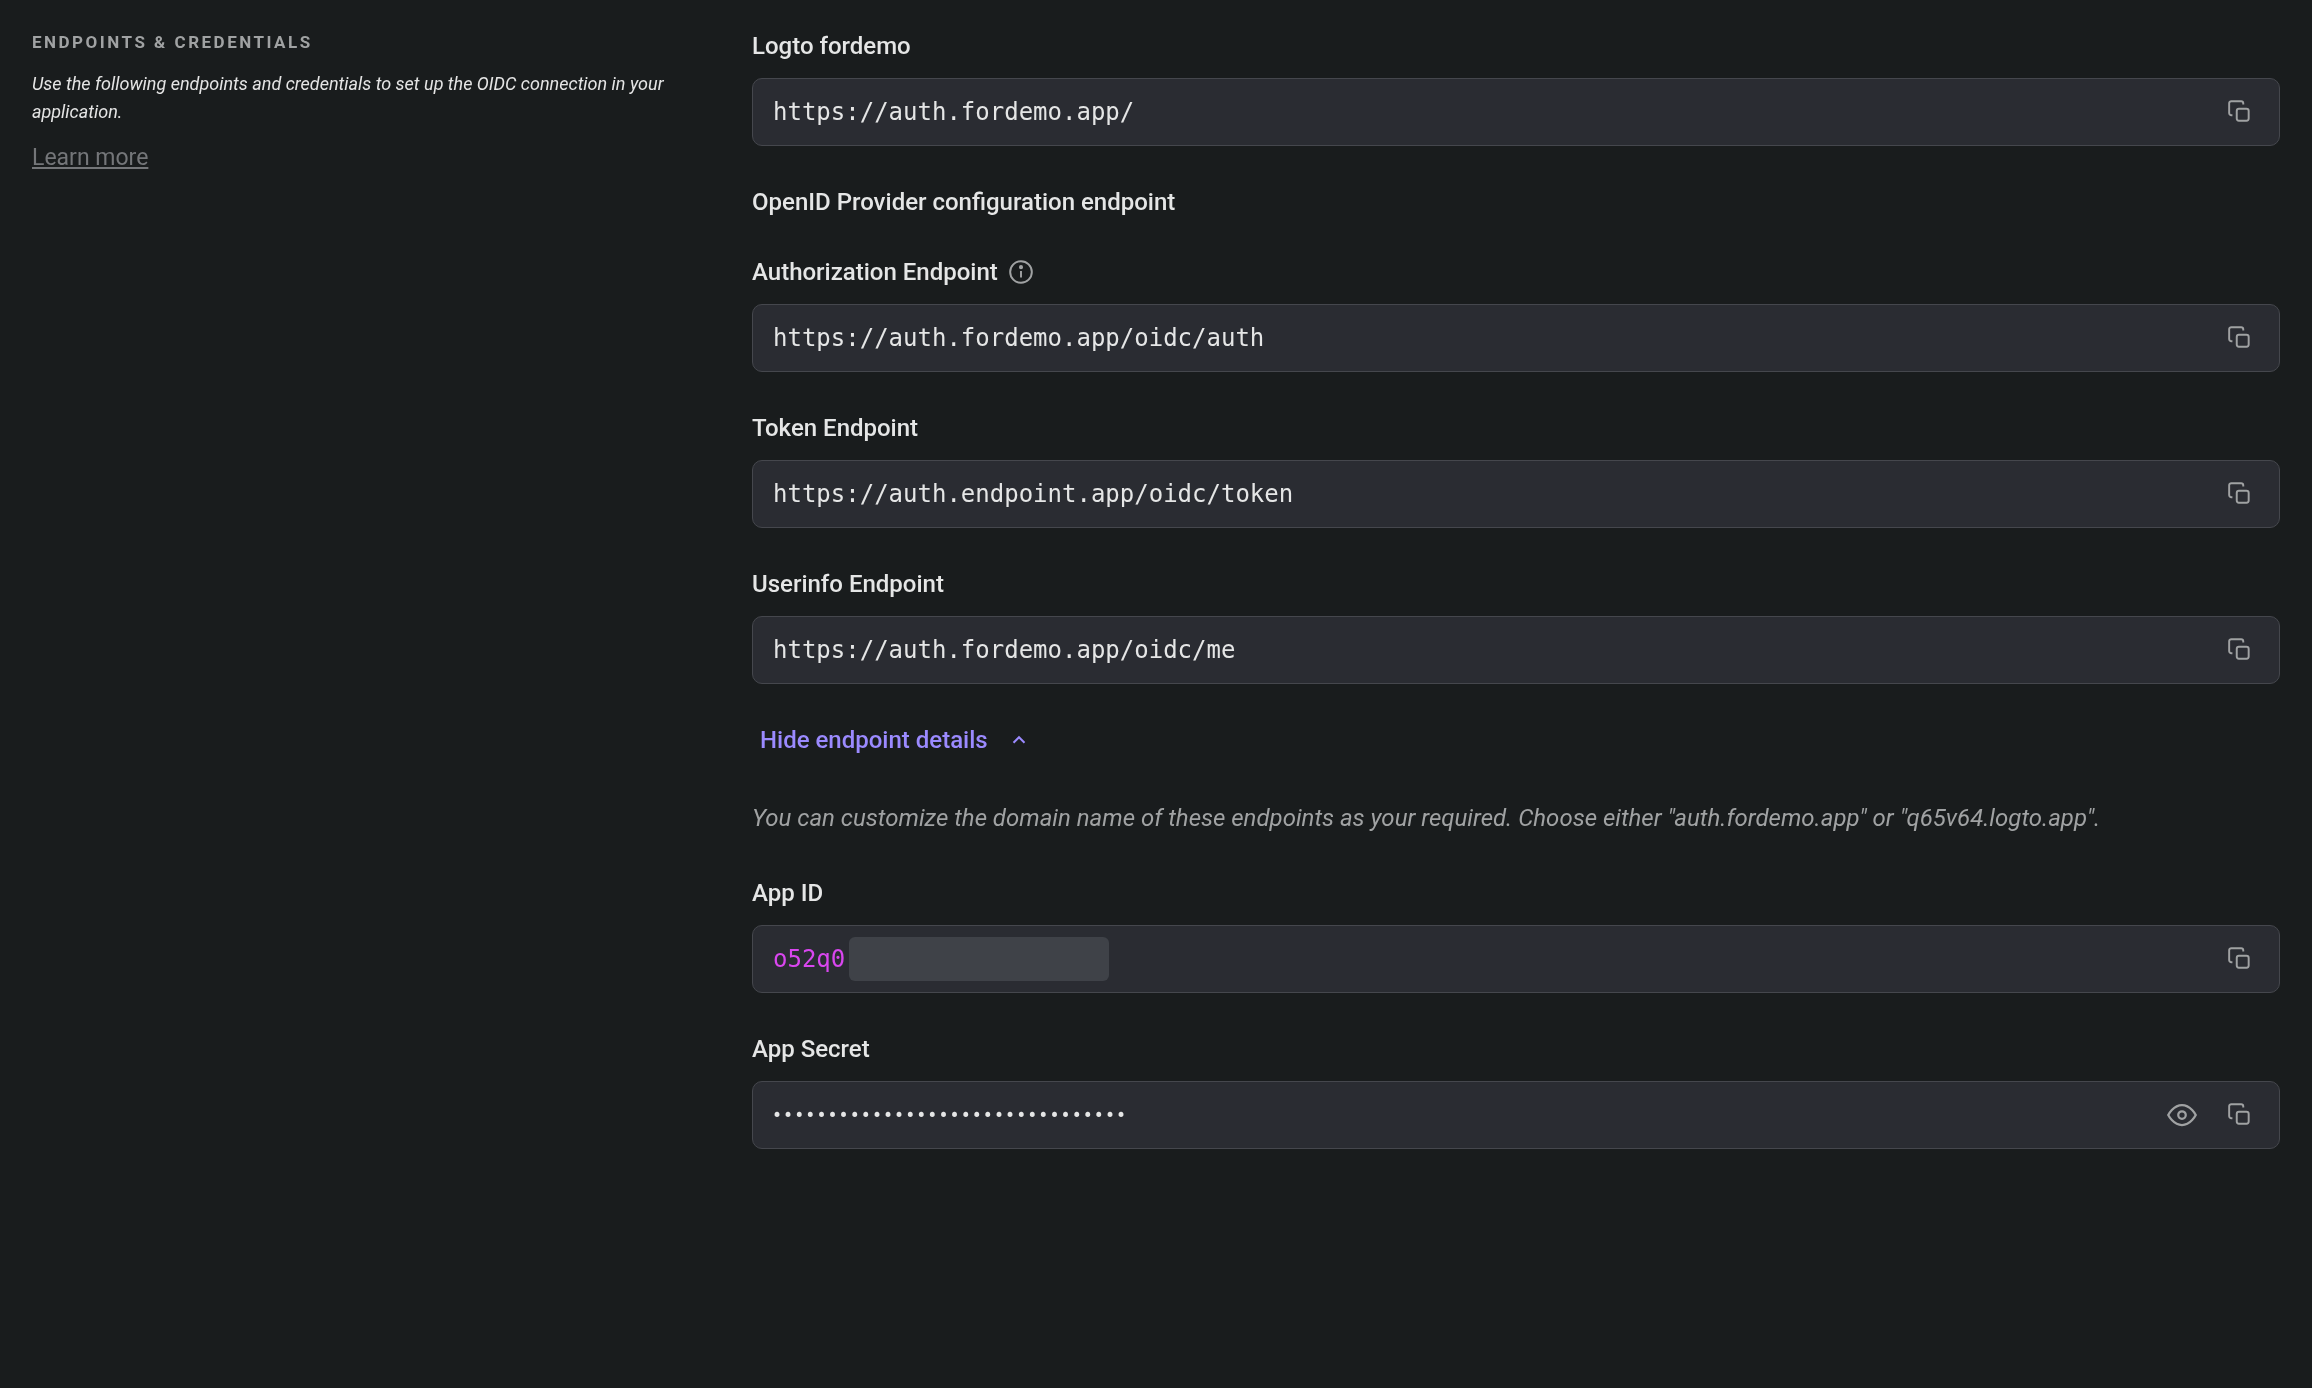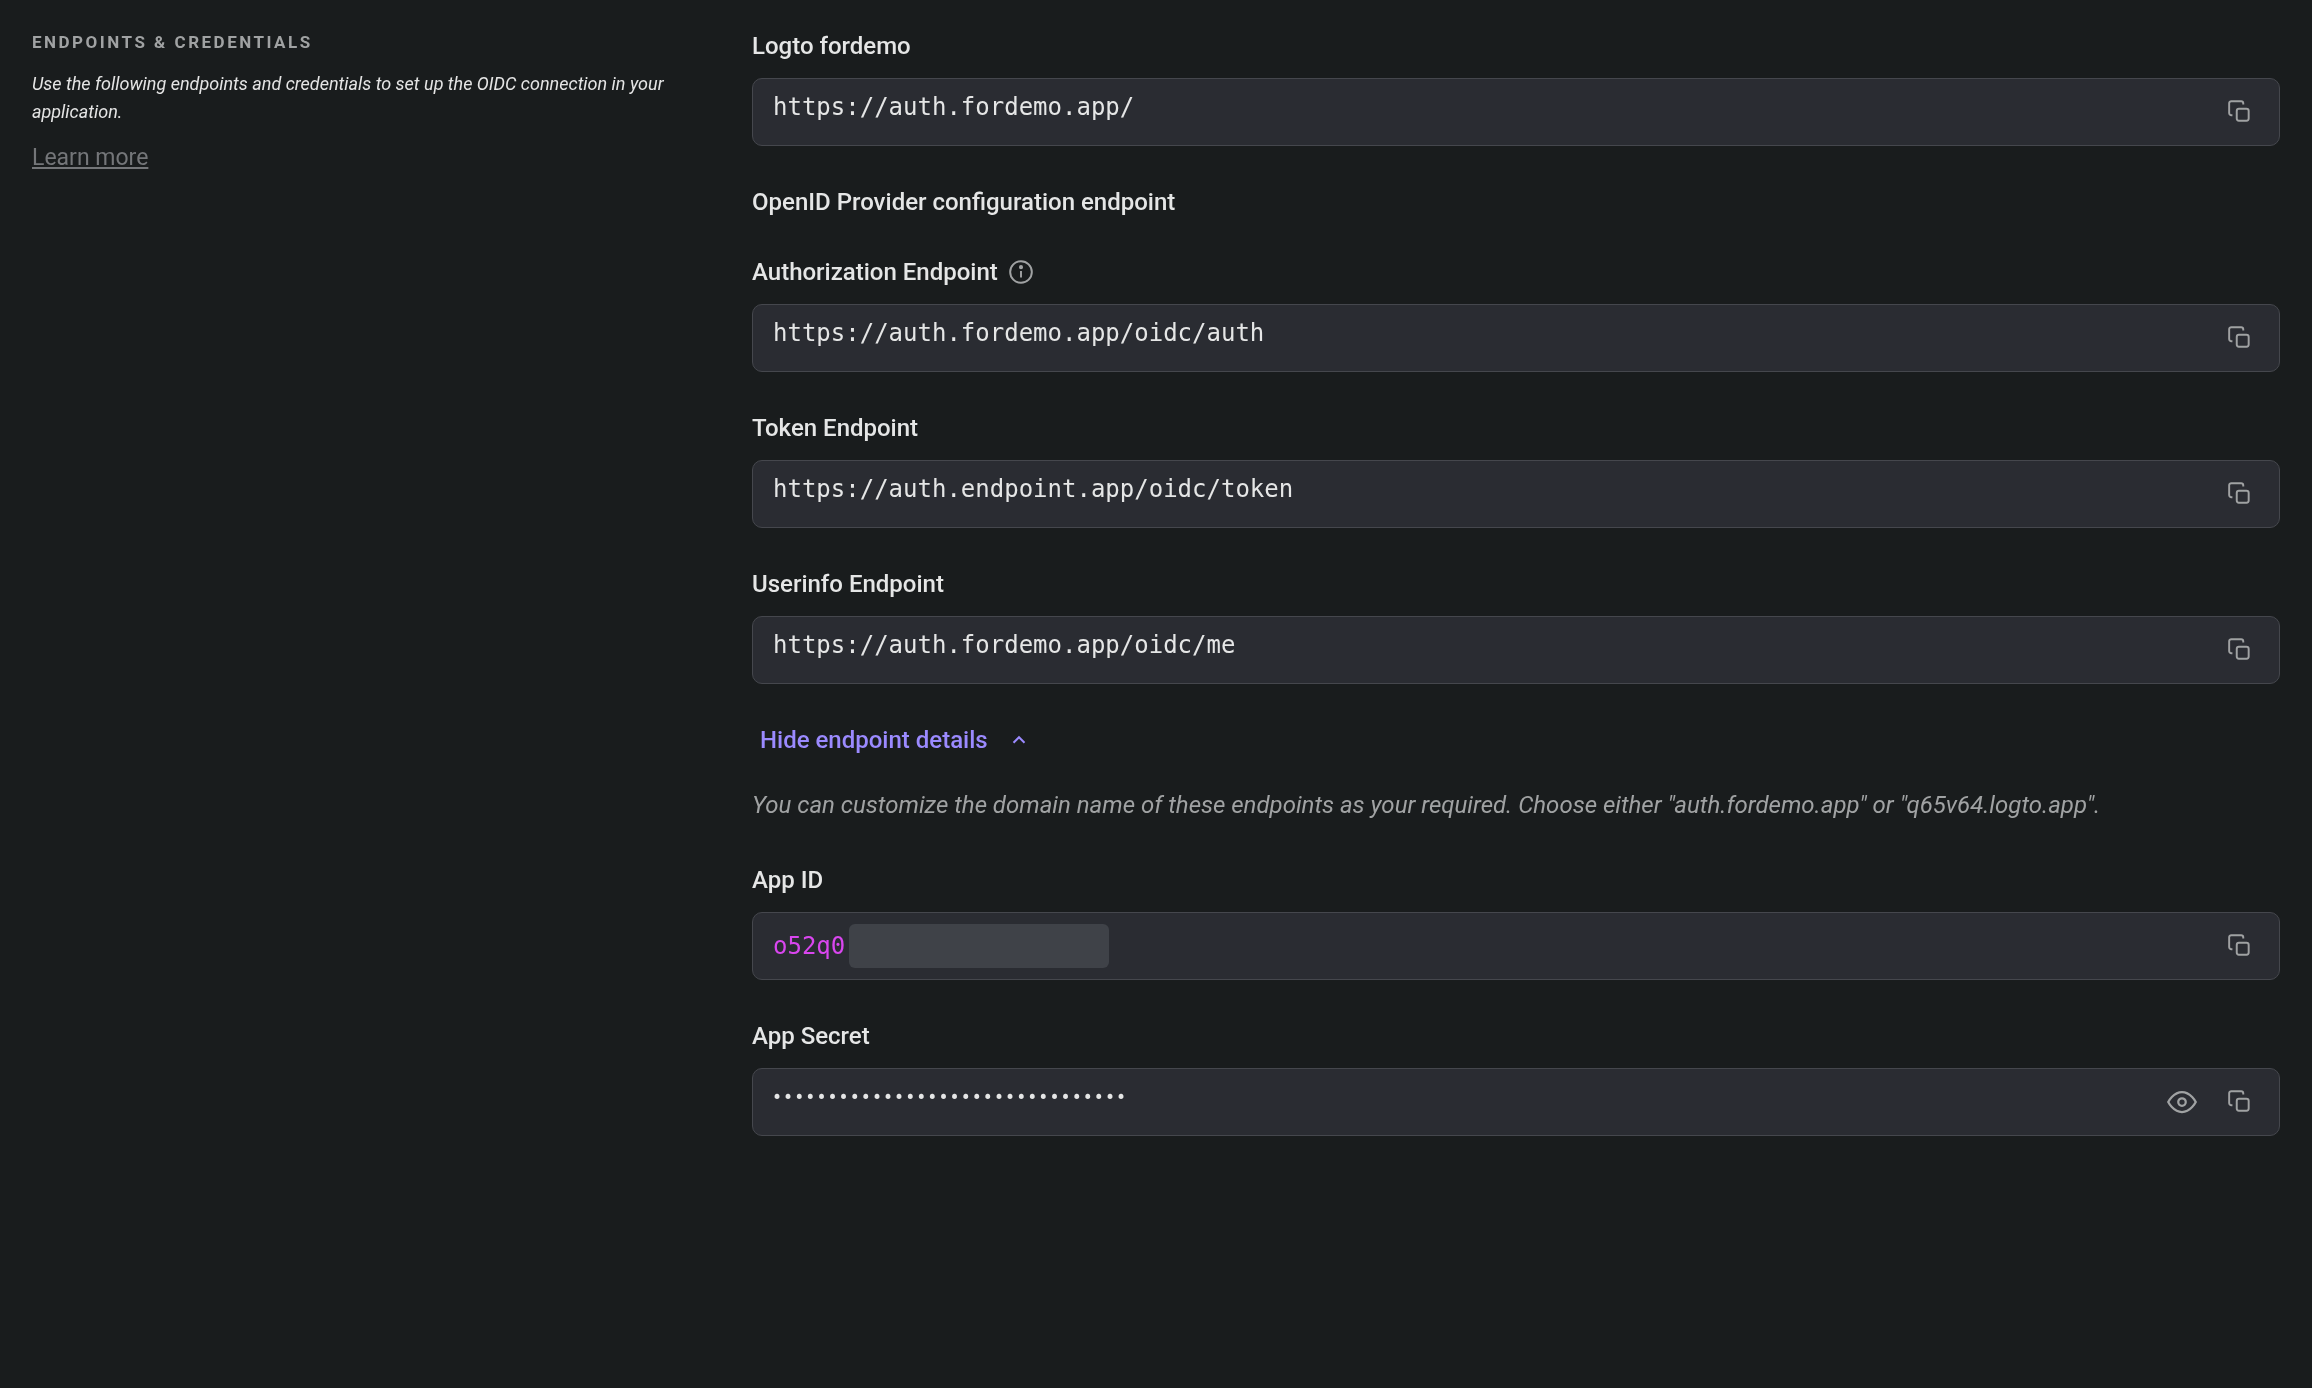--- a/index.html
+++ b/index.html
@@ -55,20 +55,21 @@
       font-size: 24px;
       font-weight: 500;
       color: #e5e6e6;
       margin-bottom: 18px;
       display: flex;
       align-items: center;
       gap: 10px;
     }
     .field-box {
       display: flex;
+      align-items: center;
       background-color: #2a2c32;
       border: 1px solid #45474d;
       border-radius: 10px;
       padding: 14px 20px;
       height: 68px;
     }
     .field-value {
       flex: 1;
       font-family: "SF Mono", "Menlo", "Consolas", monospace;
       font-size: 24px;
@@ -113,21 +114,21 @@
       color: #a0a2a3;
     }
     .toggle-link {
       display: inline-flex;
       align-items: center;
       gap: 20px;
       color: #9b8aff;
       font-size: 24px;
       font-weight: 500;
       cursor: pointer;
-      margin-bottom: 33px;
+      margin-bottom: 46px;
       padding-left: 8px;
       text-align: center;
     }
     .helper-text {
       font-size: 24px;
       line-height: 1.55;
       color: #a0a2a3;
       margin-bottom: 42px;
       font-style: italic;
     }

